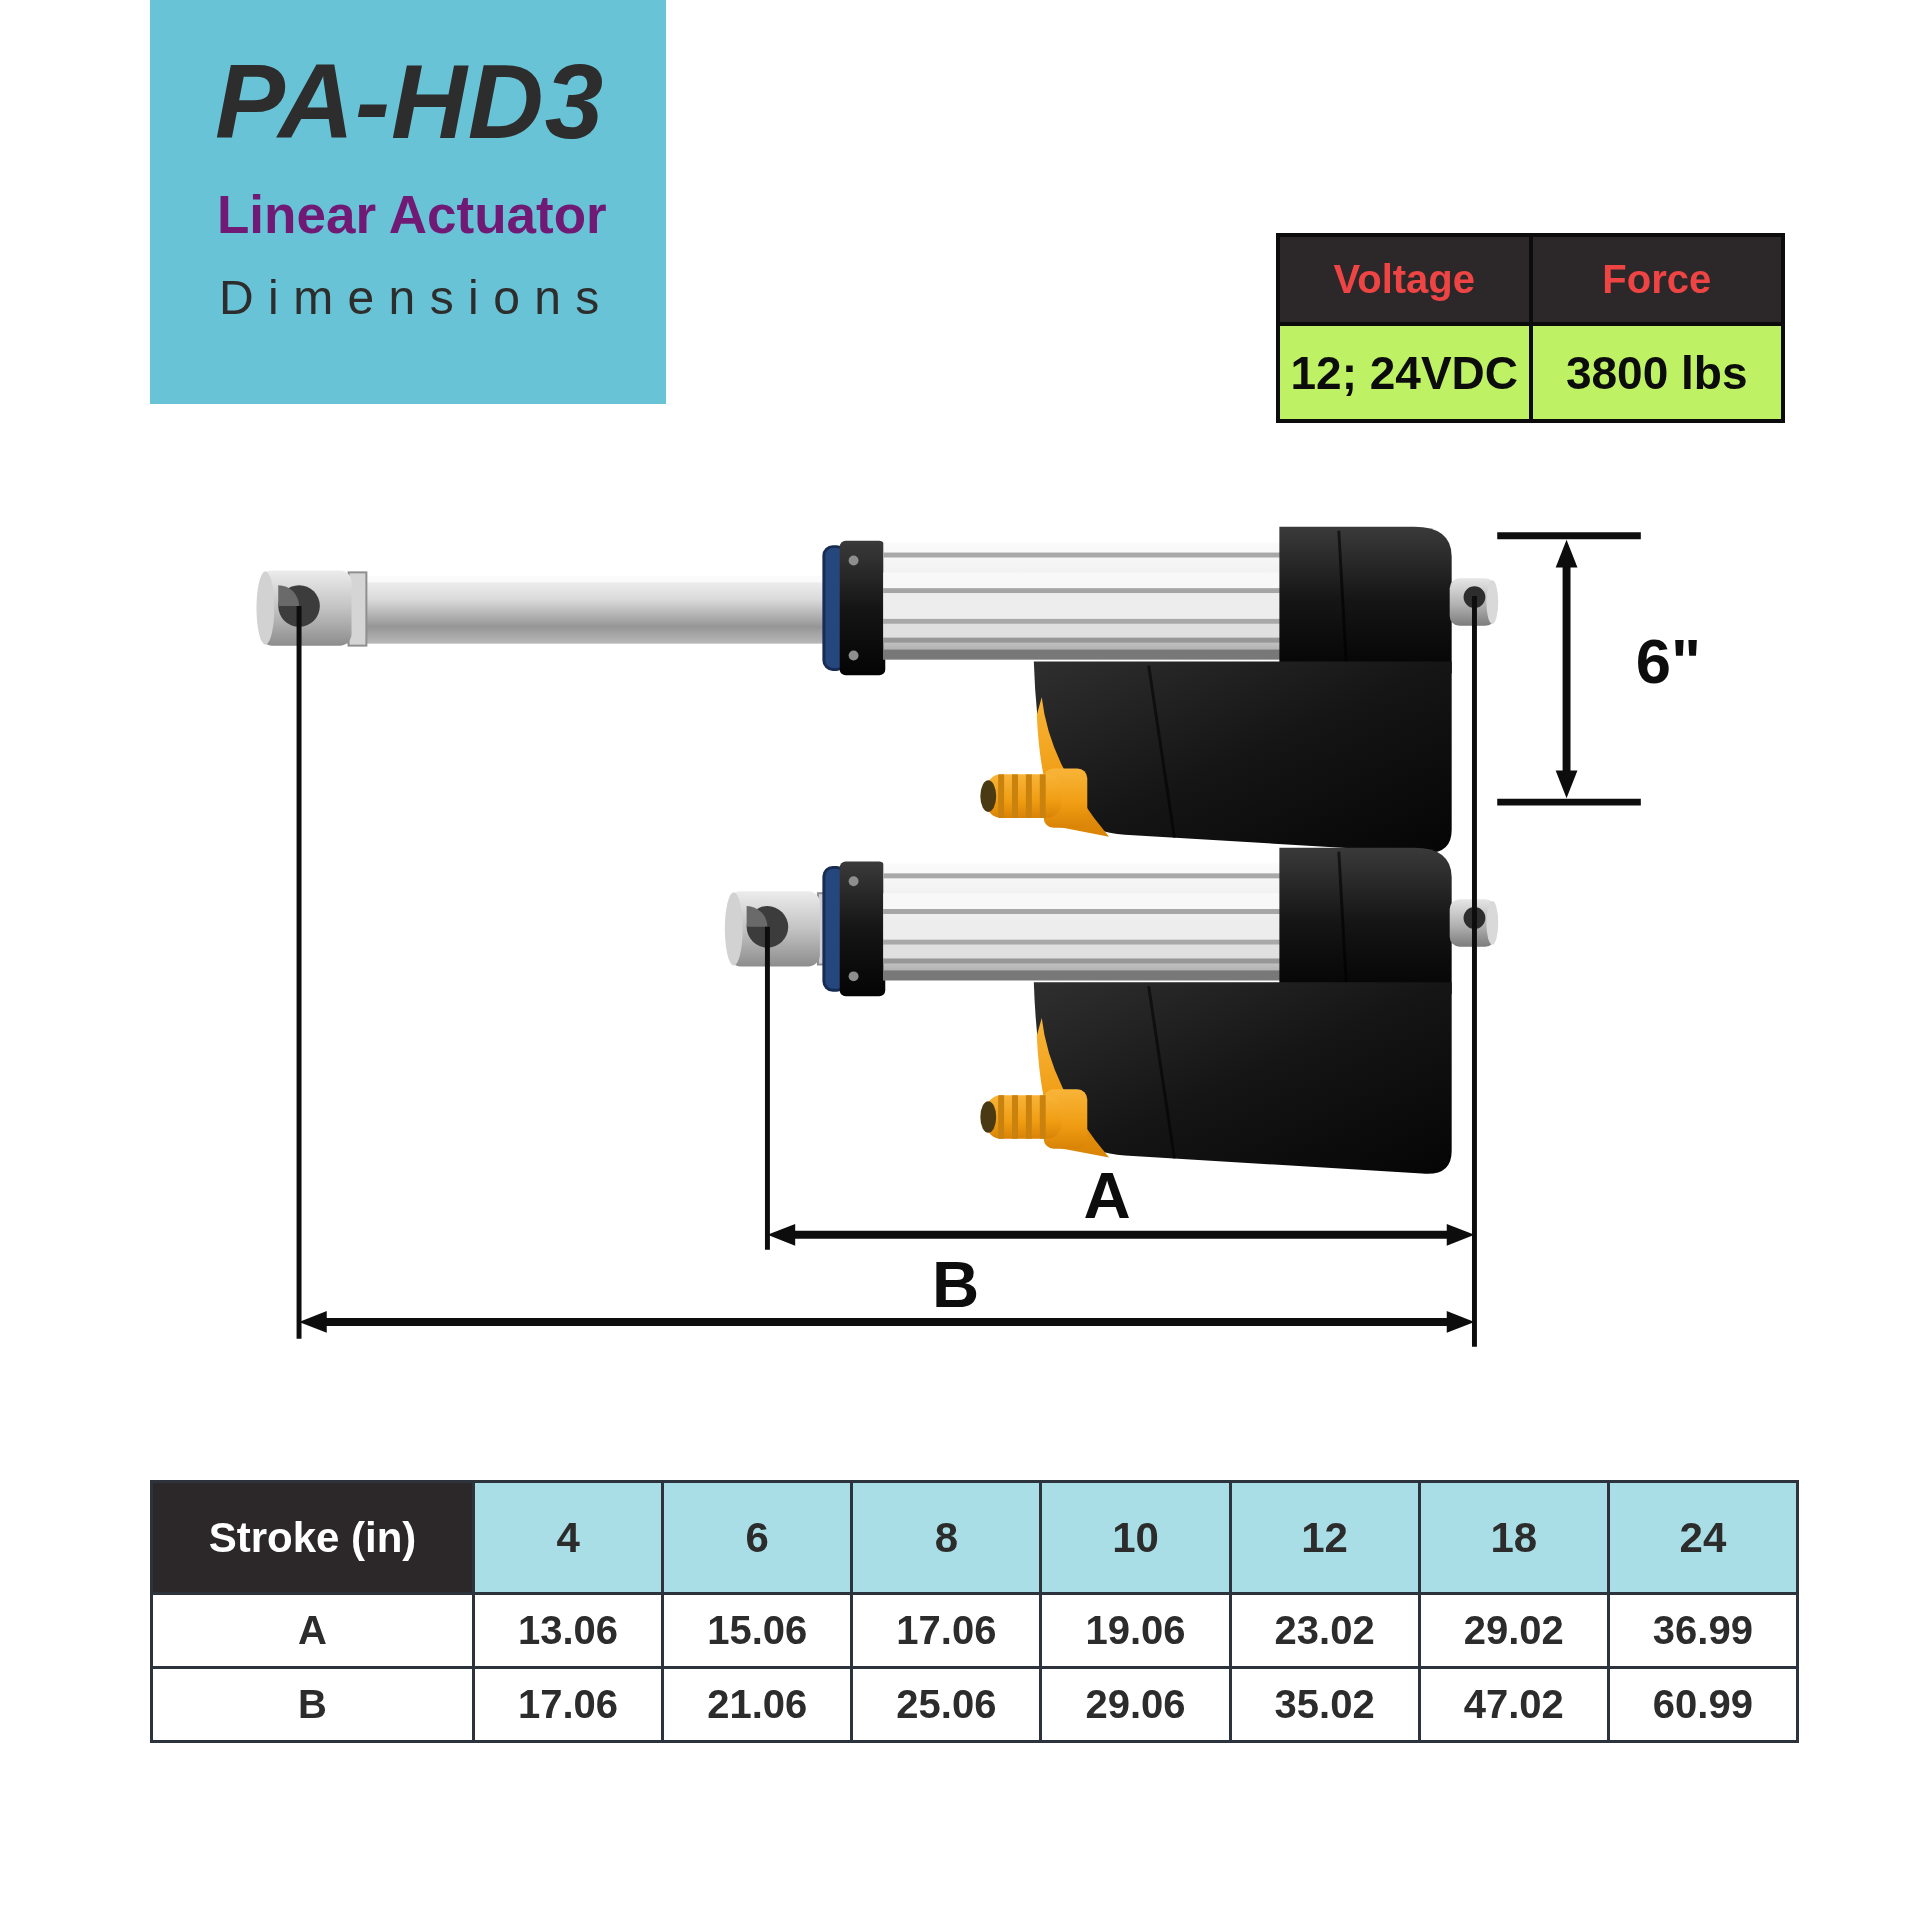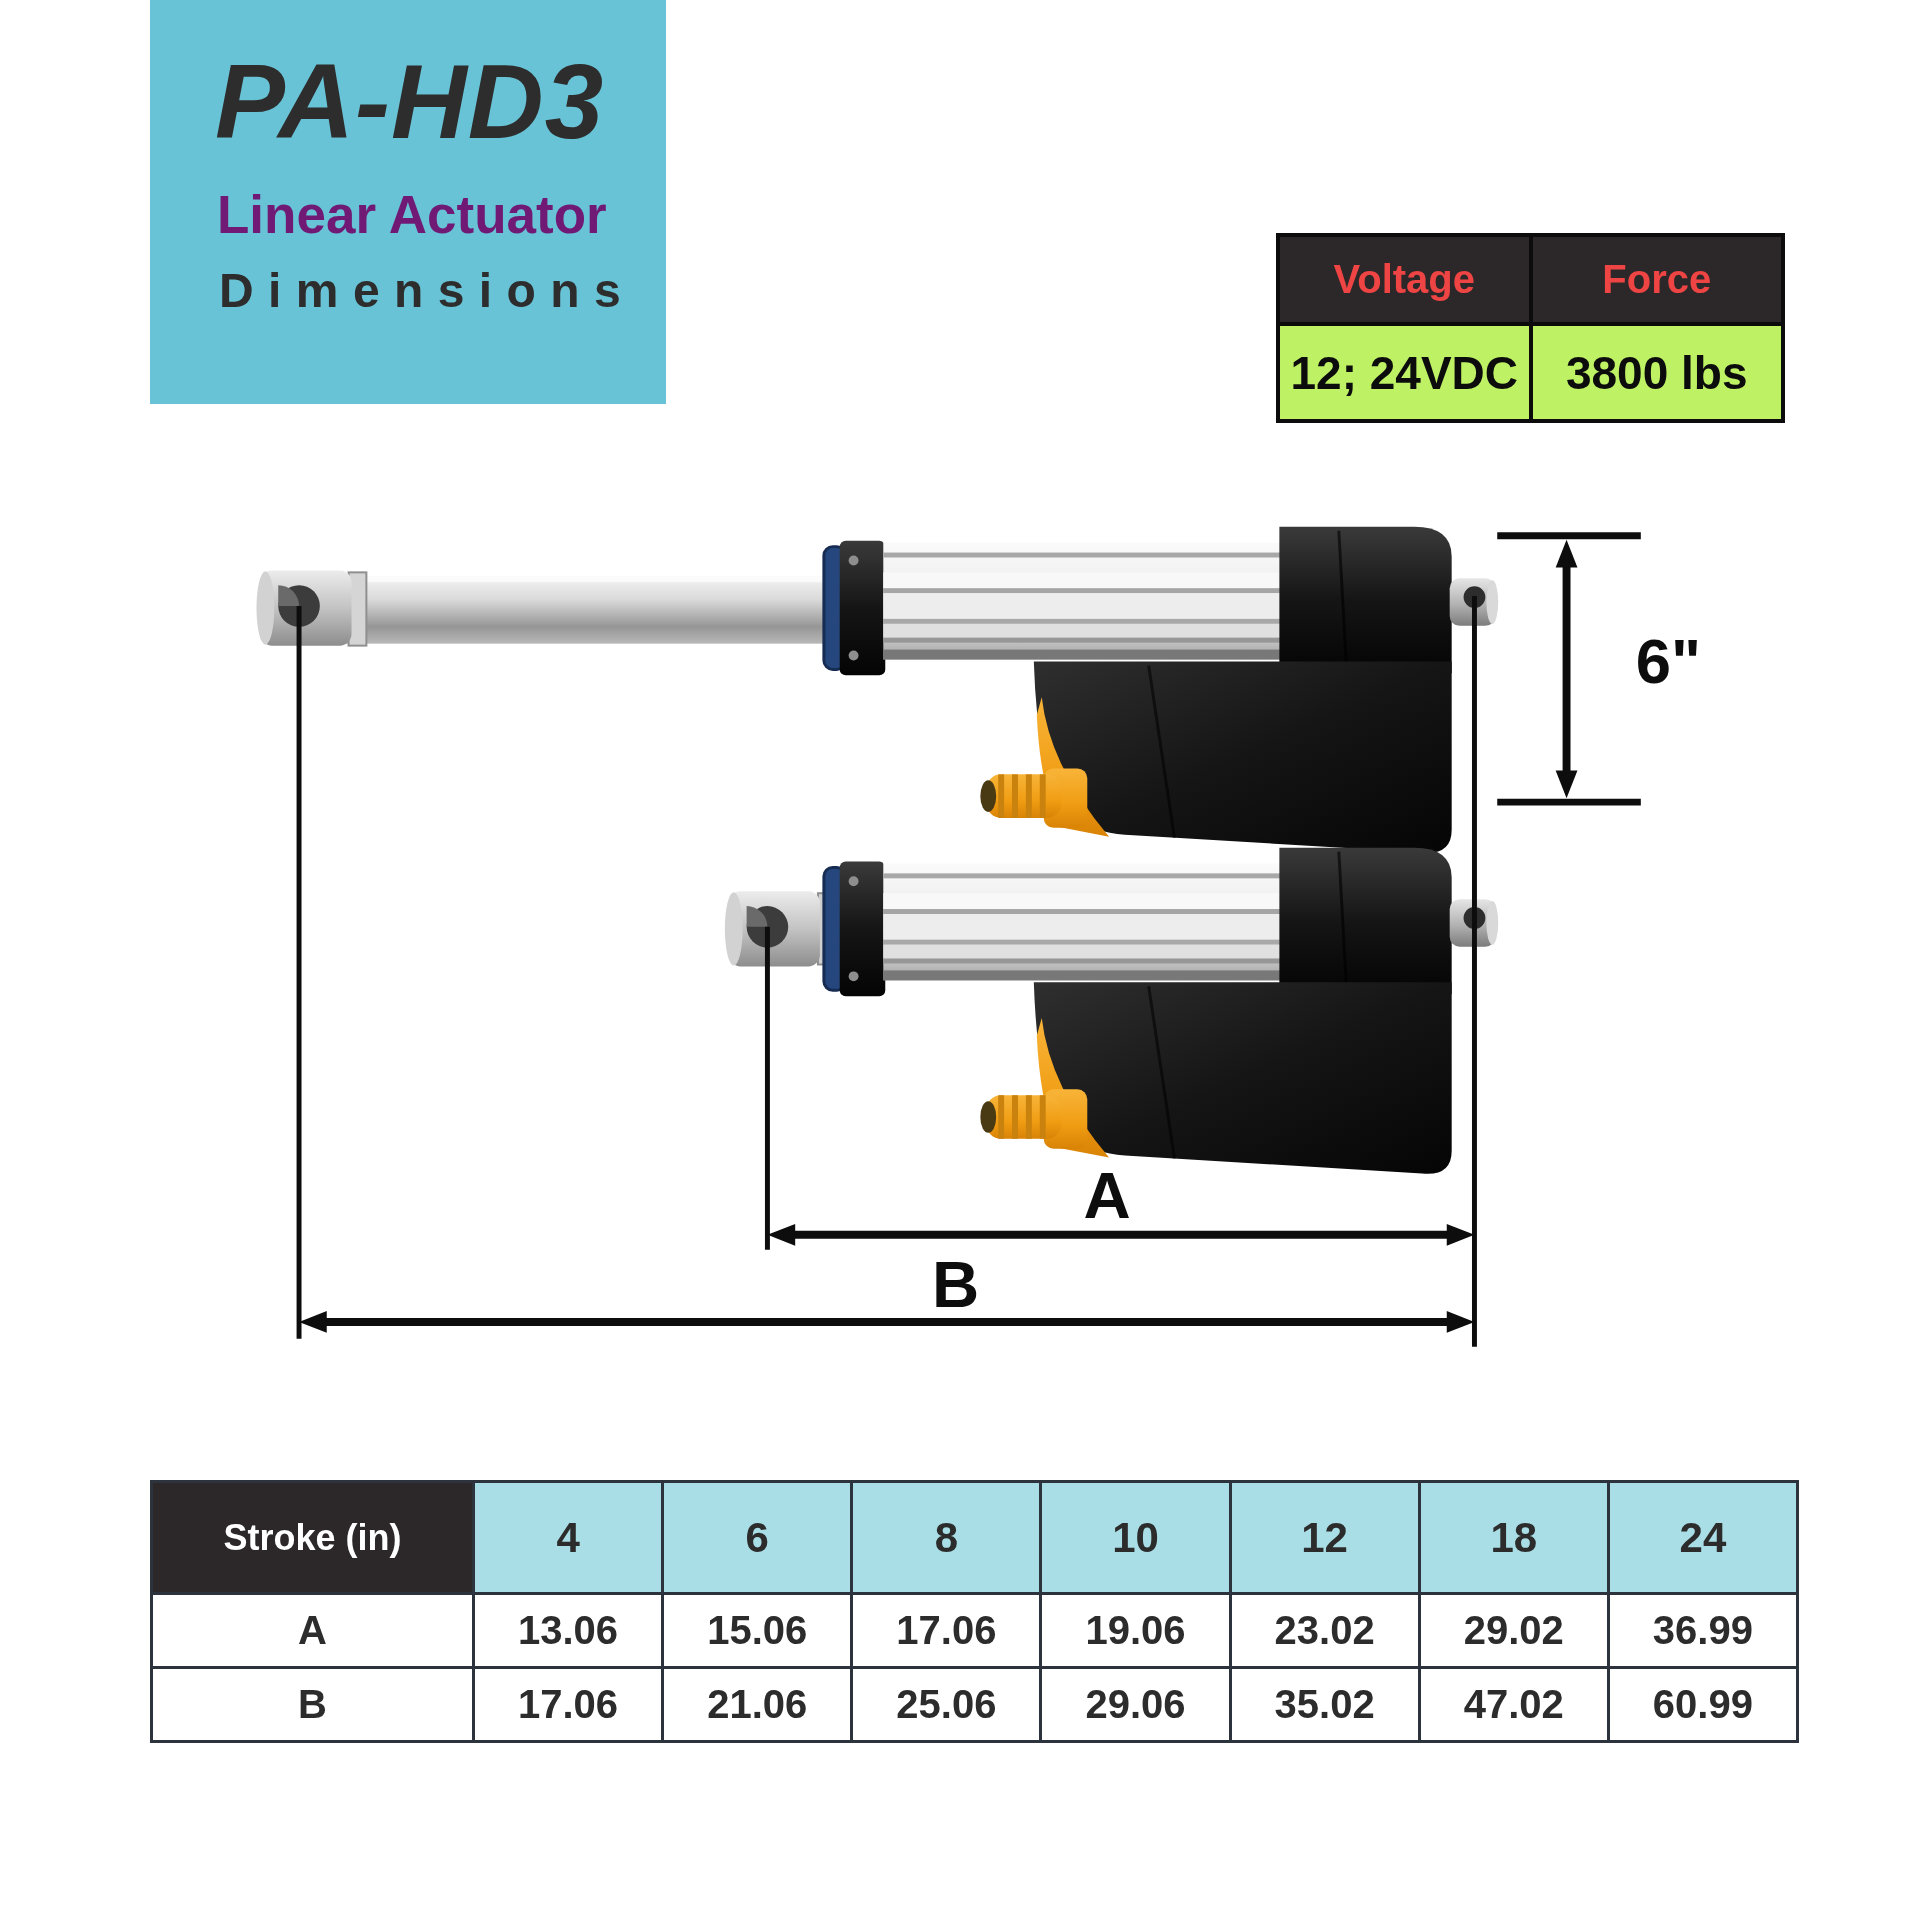--- a/index.html
+++ b/index.html
@@ -9,39 +9,39 @@
   }
   
   .title-box{position:absolute;left:150px;top:0;width:516px;height:404px;background:#68c3d6;}
   .title-box .model{
     position:absolute;left:65px;top:42px;font-size:105px;font-weight:bold;color:#2e2d2d;letter-spacing:1px;font-style:italic;
   }
   .title-box .subtitle{
     position:absolute;left:67px;top:184px;font-size:53px;font-weight:bold;color:#701a75;
   }
   .title-box .dims{
-    position:absolute;left:69px;top:263px;font-size:48px;font-weight:bold;color:#2e2d2d;letter-spacing:0.30em;
+    position:absolute;left:69px;top:270px;font-size:48px;font-weight:normal;color:#2e2d2d;letter-spacing:0.30em;
   }
   
   .spec-table{
     position:absolute;left:1276px;top:233px;width:509px;border-collapse:collapse;table-layout:fixed;
   }
   .spec-table th,.spec-table td{
     border:4px solid #0c0c0c;text-align:center;vertical-align:middle;padding:0;
   }
   .spec-table th{background:#2c2829;color:#ef4444;font-size:40px;font-weight:bold;height:85px;}
   .spec-table td{background:#bef264;color:#0c0c0c;font-size:46px;font-weight:bold;height:93px;}
   
   .stroke-table{
     position:absolute;left:150px;top:1480px;width:1649px;border-collapse:collapse;table-layout:fixed;
   }
   .stroke-table th,.stroke-table td{
     border:3px solid #2c333d;text-align:center;vertical-align:middle;padding:0;
   }
-  .stroke-table .corner{background:#2c2829;color:#ffffff;font-size:36px;font-weight:bold;}
+  .stroke-table .corner{background:#2c2829;color:#ffffff;font-size:42px;font-weight:bold;}
   .stroke-table thead th{height:109px;}
   .stroke-table thead th.stroke-val{background:#a9dee6;color:#2c2c2c;font-size:42px;font-weight:bold;}
   .stroke-table tbody td,.stroke-table tbody th{
     background:#ffffff;color:#2c2c2c;font-size:40px;font-weight:bold;height:71px;
   }
   .stroke-table col.first{width:322px;}
   
   .diagram{position:absolute;left:0;top:0;width:1927px;height:1927px;}
   .dim-label{font-family:"Liberation Sans","DejaVu Sans",sans-serif;font-weight:bold;fill:#0d0d0d;}
 </style>

